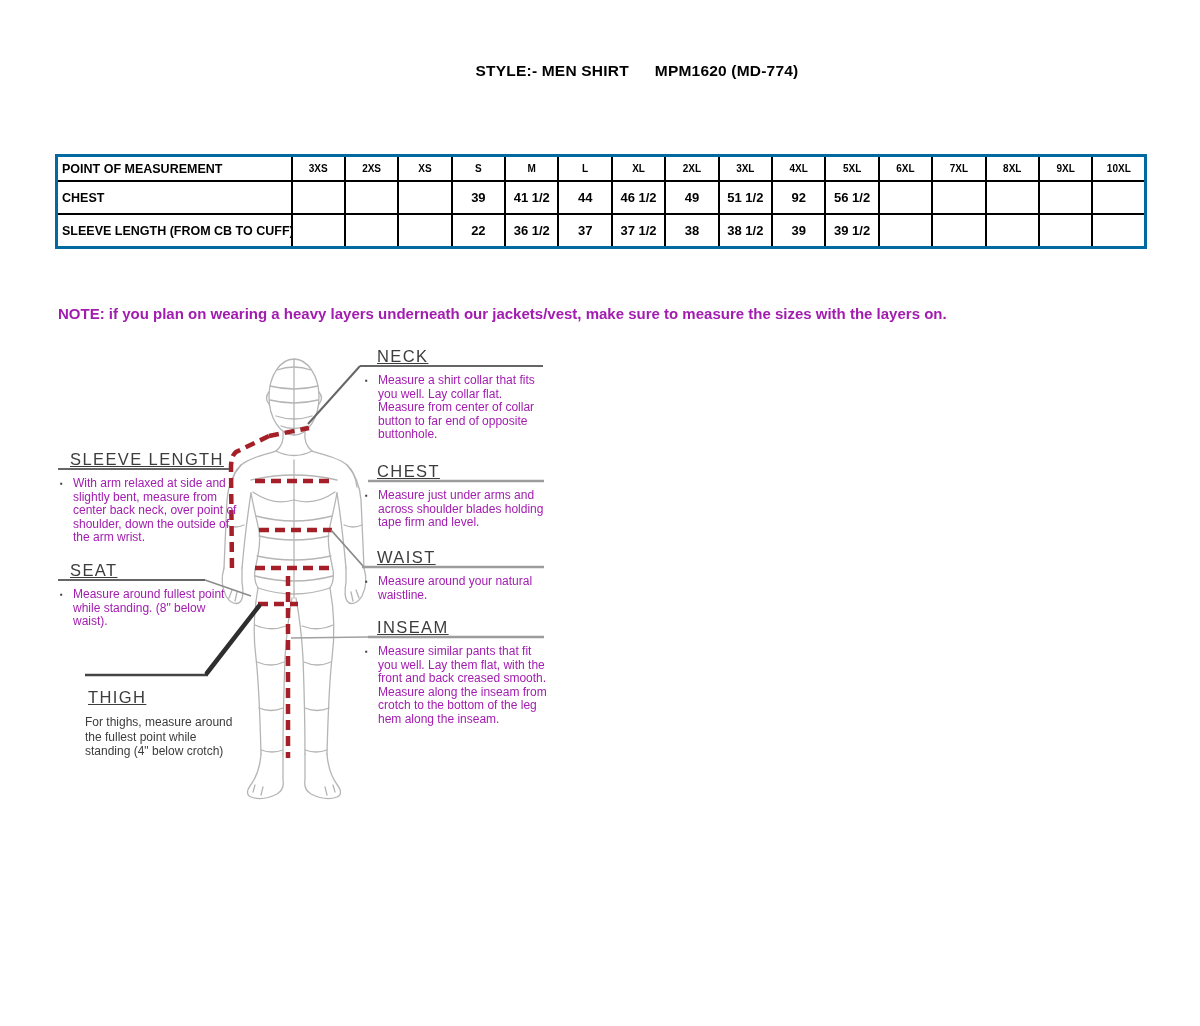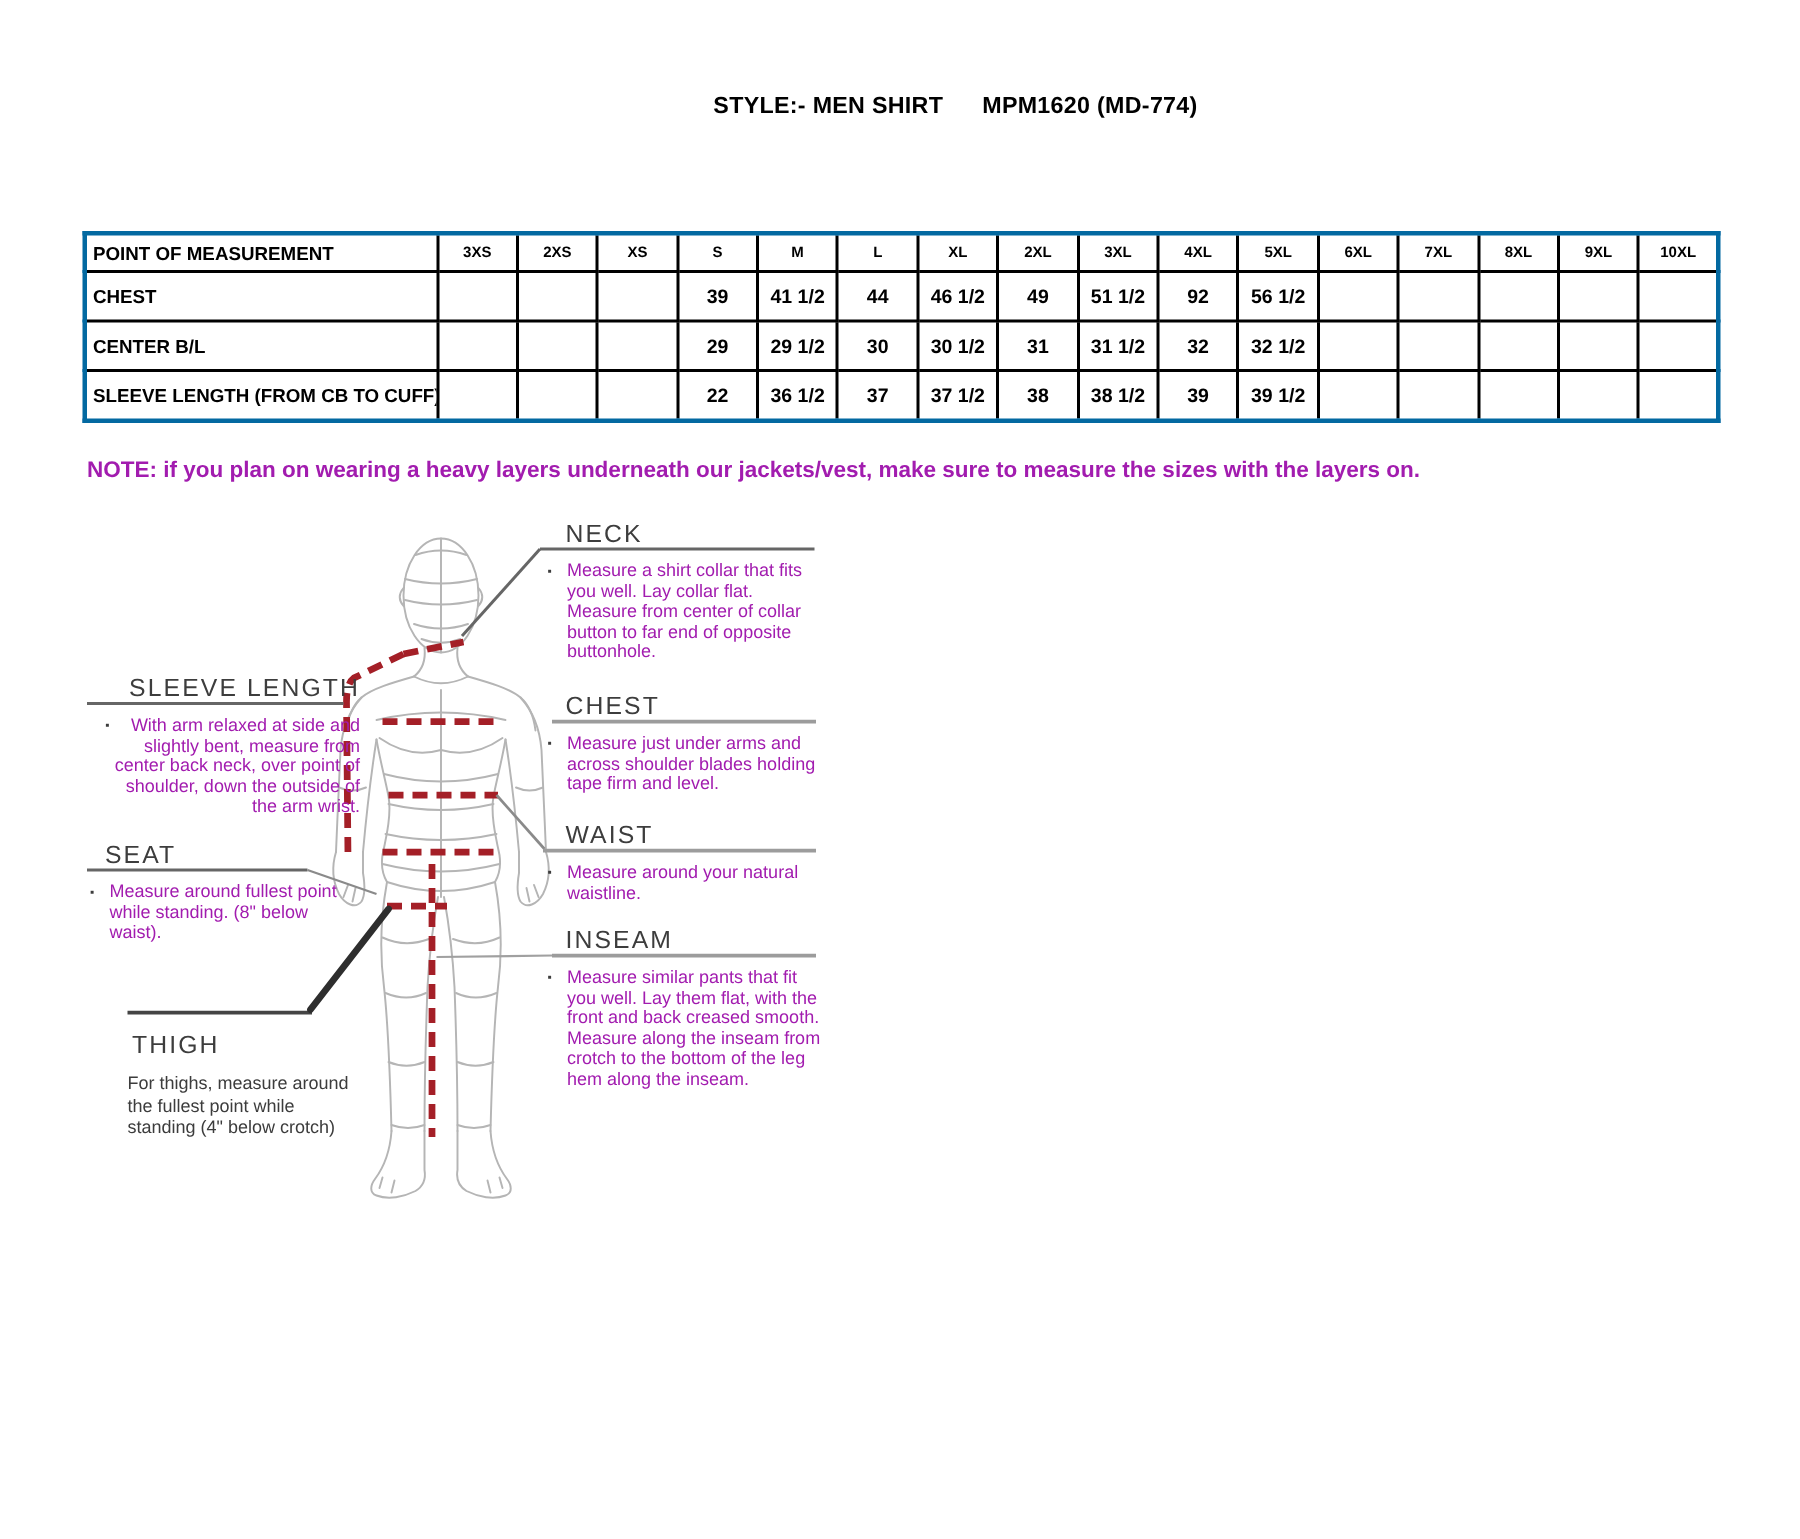--- a/index.html
+++ b/index.html
@@ -19,21 +19,21 @@
   #size-table td{font-size:13px;height:31px;}
   #size-table .rowlabel,#size-table .corner{text-align:left;padding-left:4px;font-size:12.5px;}
 
   
   .note{position:absolute;left:58px;top:305px;font-weight:bold;font-size:15px;color:#a21caf;}
 
   
   .diagram{position:absolute;left:55px;top:340px;width:560px;height:480px;}
   .diagram svg{position:absolute;left:0;top:0;}
   .dg-sec{position:absolute;}
-  .dg-head{font-size:16.5px;letter-spacing:1.4px;color:#3d3d3d;height:20px;line-height:20px;white-space:nowrap;}
+  .dg-head{font-size:16.5px;letter-spacing:1.4px;color:#3d3d3d;height:20px;line-height:20px;white-space:nowrap;text-decoration:underline;}
   .dg-body{display:flex;margin-top:8px;}
   .blt{flex:none;width:13px;font-size:8px;line-height:14px;color:#3d3d3d;padding-left:2px;}
   .dg-text{margin:0;font-size:12px;line-height:13.6px;color:#a21caf;}
   .plain .dg-text{color:#3c3c3c;line-height:14.5px;}
 </style>
 </head>
 <body>
 
 <div class="page">
 
@@ -96,39 +96,20 @@
           <td>51 1/2</td>
           <td>92</td>
           <td>56 1/2</td>
           <td></td>
           <td></td>
           <td></td>
           <td></td>
           <td></td>
         </tr>
         <tr>
-          <td class="rowlabel">CENTER B/L</td>
-          <td></td>
-          <td></td>
-          <td></td>
-          <td>29</td>
-          <td>29 1/2</td>
-          <td>30</td>
-          <td>30 1/2</td>
-          <td>31</td>
-          <td>31 1/2</td>
-          <td>32</td>
-          <td>32 1/2</td>
-          <td></td>
-          <td></td>
-          <td></td>
-          <td></td>
-          <td></td>
-        </tr>
-        <tr>
           <td class="rowlabel">SLEEVE LENGTH (FROM CB TO CUFF)</td>
           <td></td>
           <td></td>
           <td></td>
           <td>22</td>
           <td>36 1/2</td>
           <td>37</td>
           <td>37 1/2</td>
           <td>38</td>
           <td>38 1/2</td>
@@ -232,21 +213,21 @@
         <path d="M236,298 L313,297" stroke="#a0a0a0" stroke-width="1.5"></path>
         <path d="M313,297 H489" stroke="#9c9c9c" stroke-width="2.5"></path>
         <path d="M3,129 H174" stroke="#666" stroke-width="2"></path>
         <path d="M3,240 H150" stroke="#666" stroke-width="2"></path>
         <path d="M150,240 L196,256" stroke="#8a8a8a" stroke-width="1.5"></path>
         <path d="M30,335 H153" stroke="#444" stroke-width="2.5"></path>
         <path d="M152,333 L204,266" stroke="#2e2e2e" stroke-width="4.5" stroke-linecap="round"></path>
       </g>
     </svg>
 
-    <div class="dg-sec" style="left:3px;top:109px;width:182px;text-align:right;">
+    <div class="dg-sec" style="left:3px;top:109px;width:182px;">
       <div class="dg-head" style="padding-left:12px;">SLEEVE LENGTH</div>
       <div class="dg-body">
         <span class="blt">▪</span>
         <p class="dg-text">With arm relaxed at side and slightly bent, measure from center back neck, over point of shoulder, down the outside of the arm wrist.</p>
       </div>
     </div>
 
     <div class="dg-sec" style="left:3px;top:220px;width:172px;">
       <div class="dg-head" style="padding-left:12px;">SEAT</div>
       <div class="dg-body">

